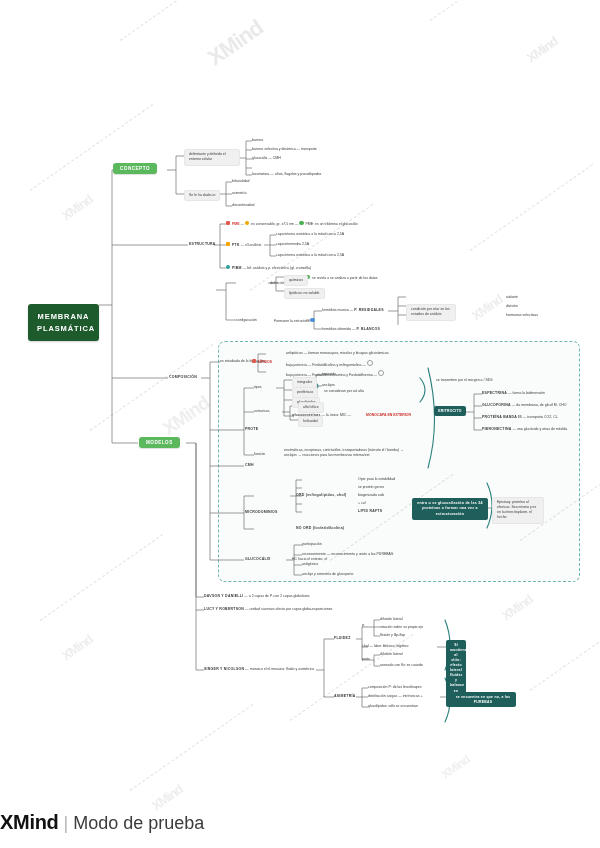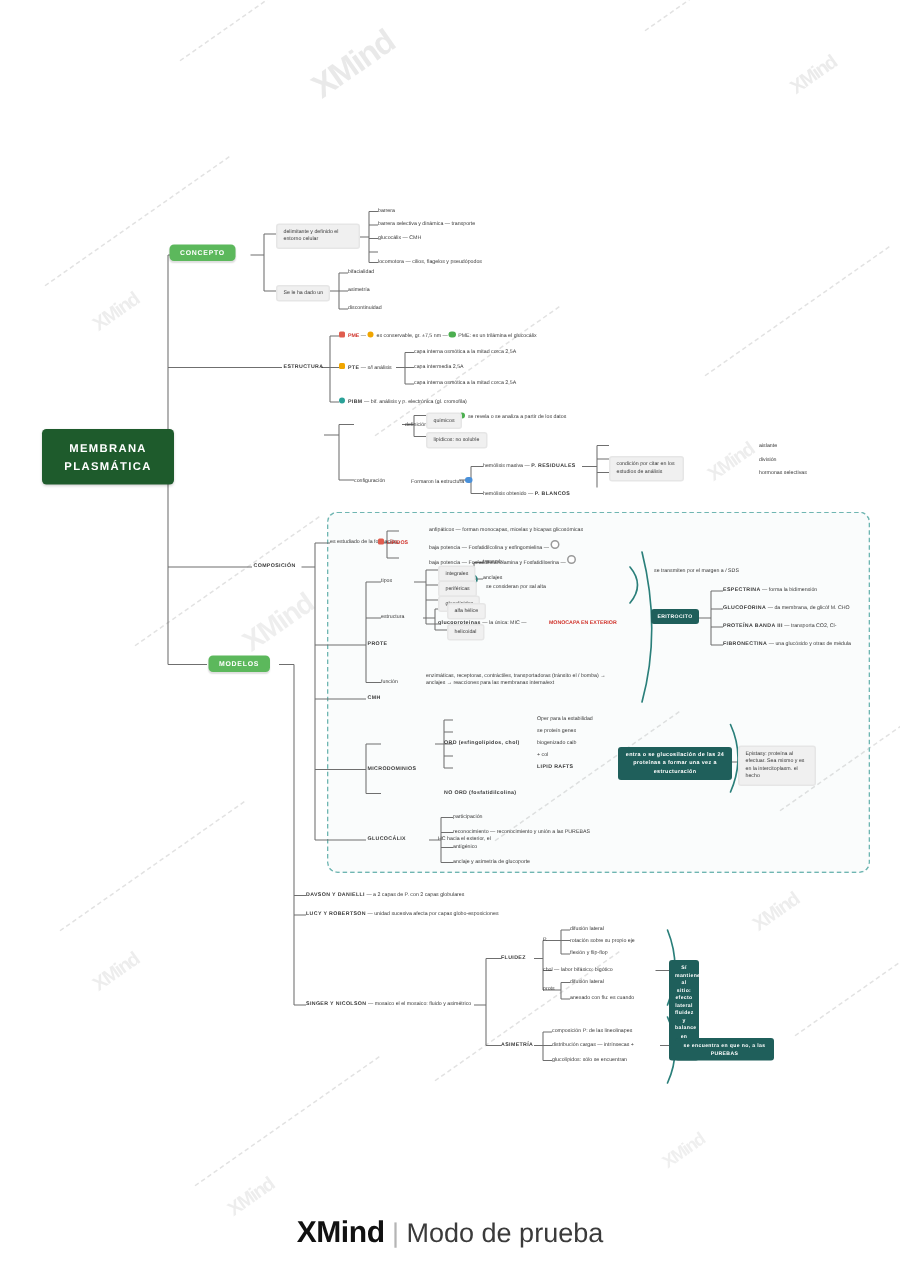--- a/index.html
+++ b/index.html
@@ -75,21 +75,21 @@
   .mk.r{background:#e05c4e;}
   .mk.o{background:#f0a500;}
   .mk.g{background:#4caf50;}
   .mk.b{background:#4a90d9;}
   .mk.t{background:#2aa198;}
   .mk.circ{border-radius:50%;}
   .mk.ring{background:#fff;border:1px solid #9a9a9a;border-radius:50%;}
 
   
   #footer{
-    position:absolute;left:0;right:0;bottom:14px;text-align:center;z-index:5;
+    position:absolute;left:0;right:0;bottom:14px;text-align:left;z-index:5;
   }
   #footer .xm{font-size:20px;font-weight:700;color:#111;letter-spacing:-.3px;}
   #footer .sep{font-size:18px;color:#b5b5b5;margin:0 5px;font-weight:300;}
   #footer .md{font-size:18px;color:#3b3b3b;font-weight:400;}
 </style>
 </head>
 <body>
 
 <div id="watermarks">
   <div class="wm" style="left:205px;top:30px;font-size:22px;opacity:.55;"><span class="x">XMind</span></div>
@@ -179,21 +179,21 @@
     <g fill="none" stroke="#2a7f7a" stroke-width="1.1" stroke-linecap="round">
       <path d="M420,378 Q430,390 420,402"></path>
       <path d="M314,382 Q322,386 314,391"></path>
       <path d="M428,368 Q441,420 428,468"></path>
       <path d="M487,483 Q497,505 487,528"></path>
       <path d="M445,620 Q455,645 445,670"></path>
       <path d="M445,678 Q455,700 445,722"></path>
     </g>
   </svg>
 
-  <div class="node root" style="left:28px;top:286px;width:88px;">MEMBRANA PLASMÁTICA</div>
+  <div class="node root" style="left:28px;top:304px;width:71px;">MEMBRANA PLASMÁTICA</div>
 
   <div class="node lvl1" style="left:113px;top:163px;">CONCEPTO</div>
 
   <div class="node chip wrap" style="left:184px;top:149px;width:56px;">delimitante y definido el entorno celular</div>
 
   <div class="node lbl" style="left:252px;top:138px;">barrera</div>
   <div class="node lbl" style="left:252px;top:147px;">
     <span>barrera selectiva y dinámica</span>
     <span> — </span>
     <span>transporte</span>

